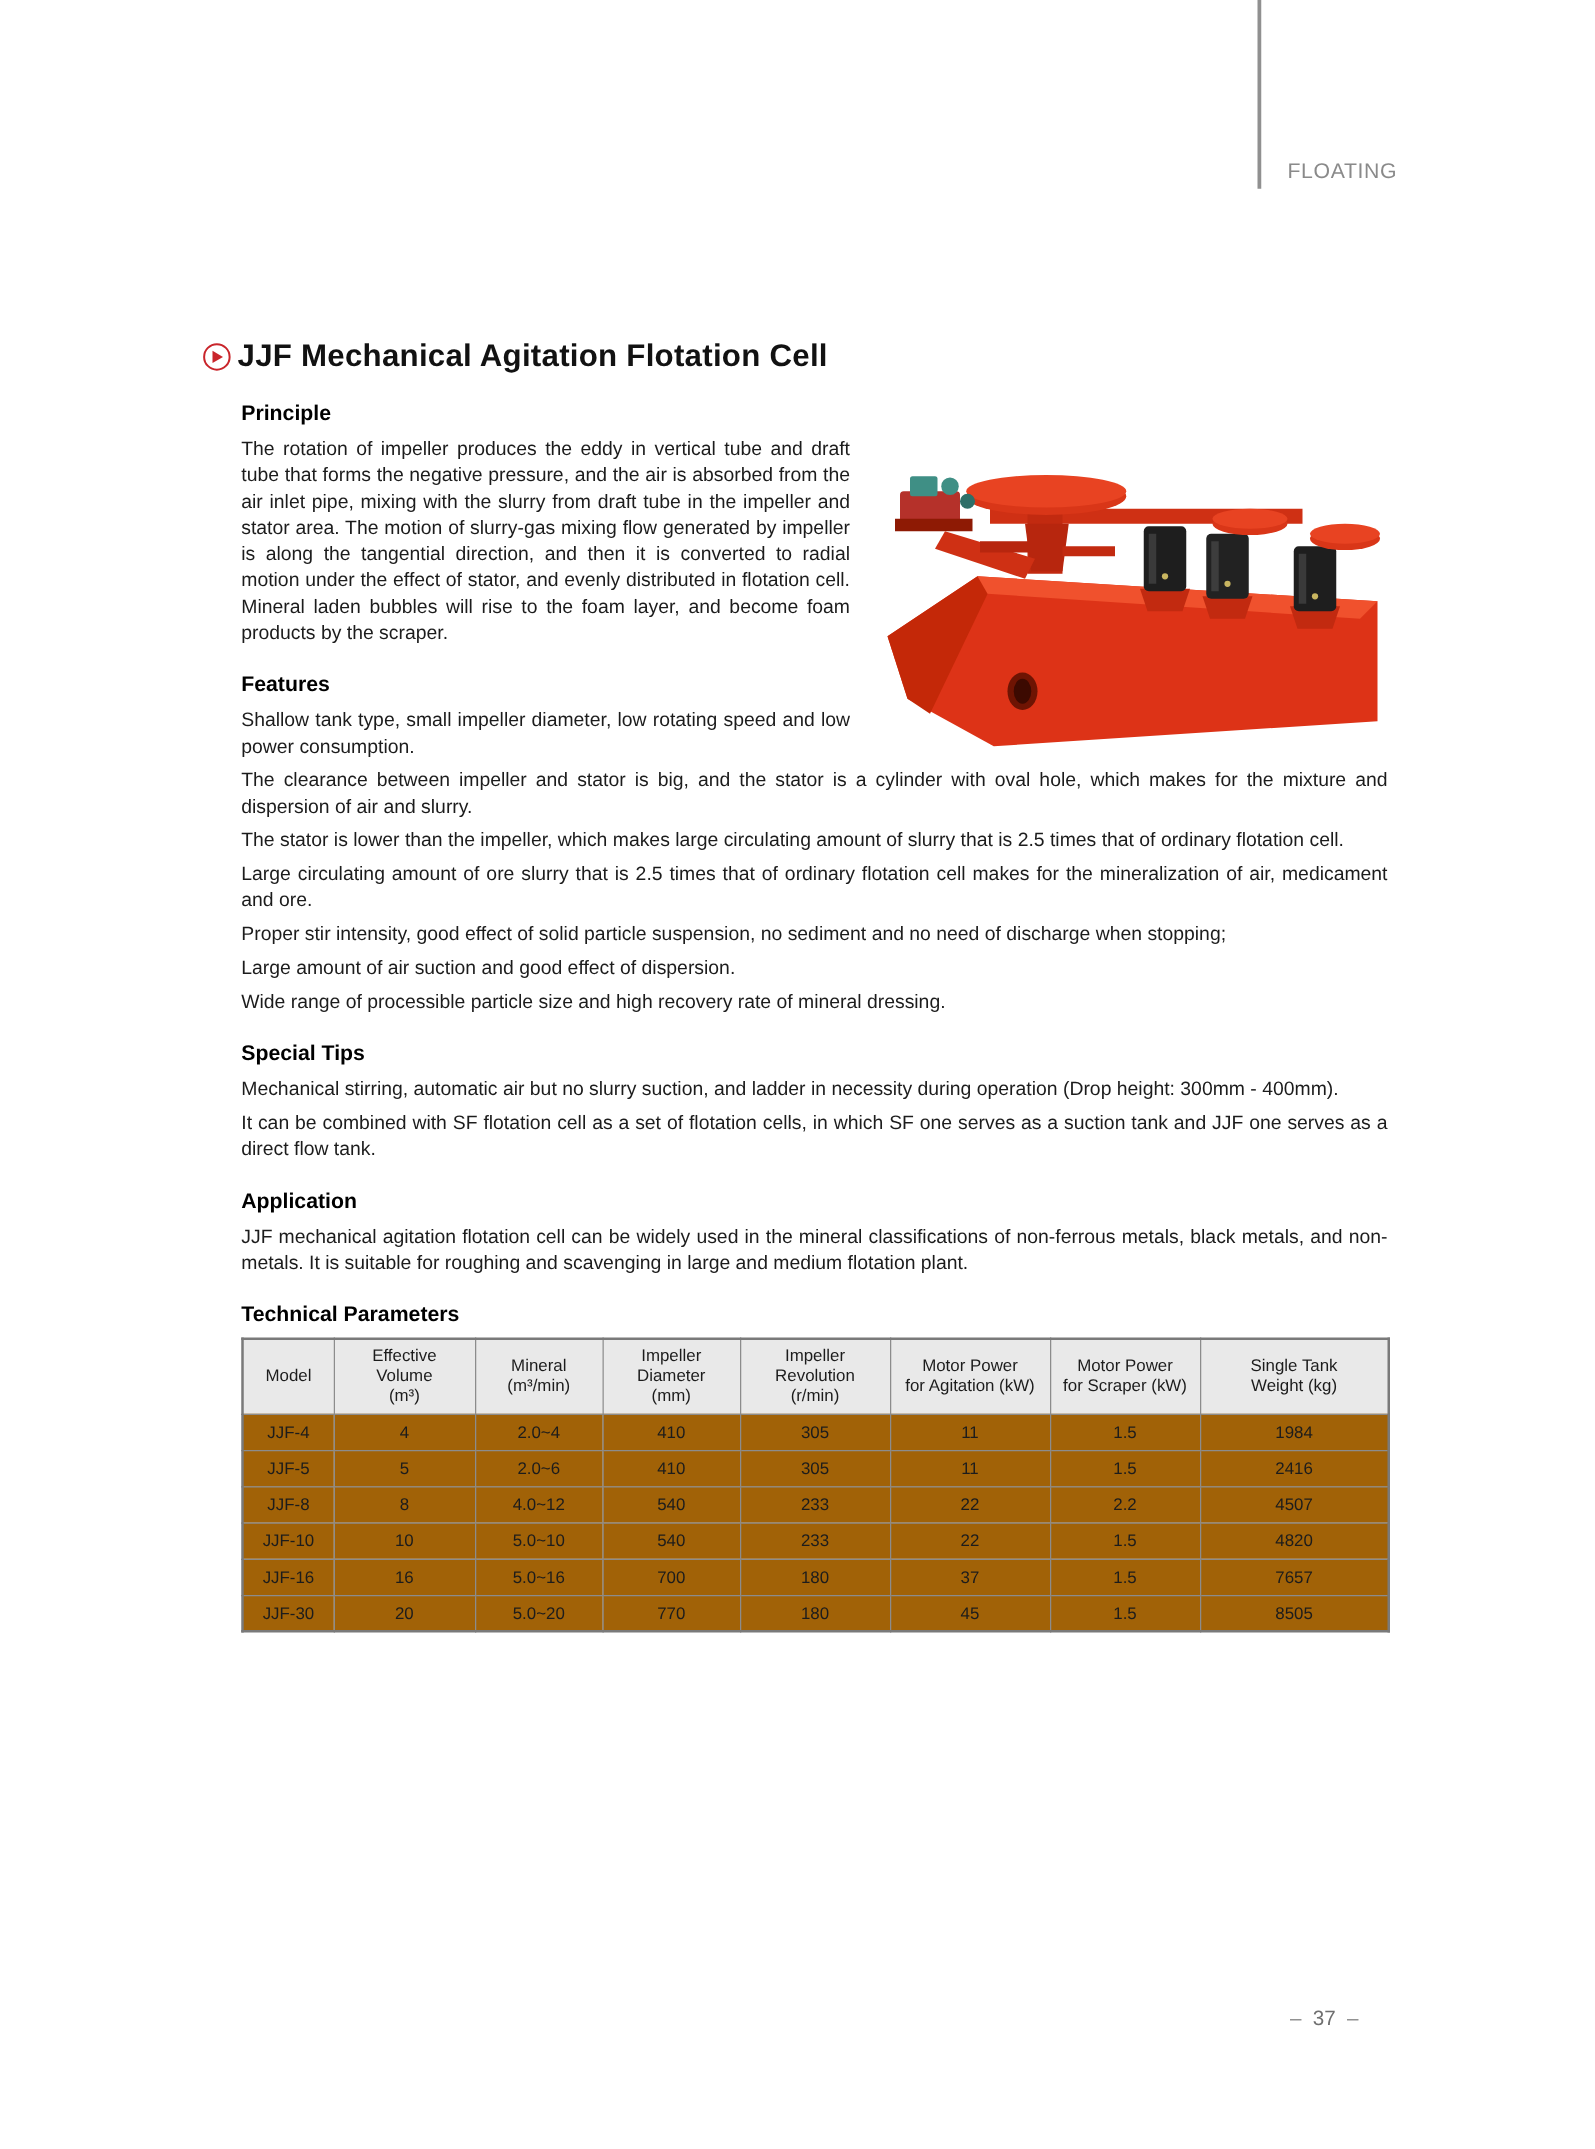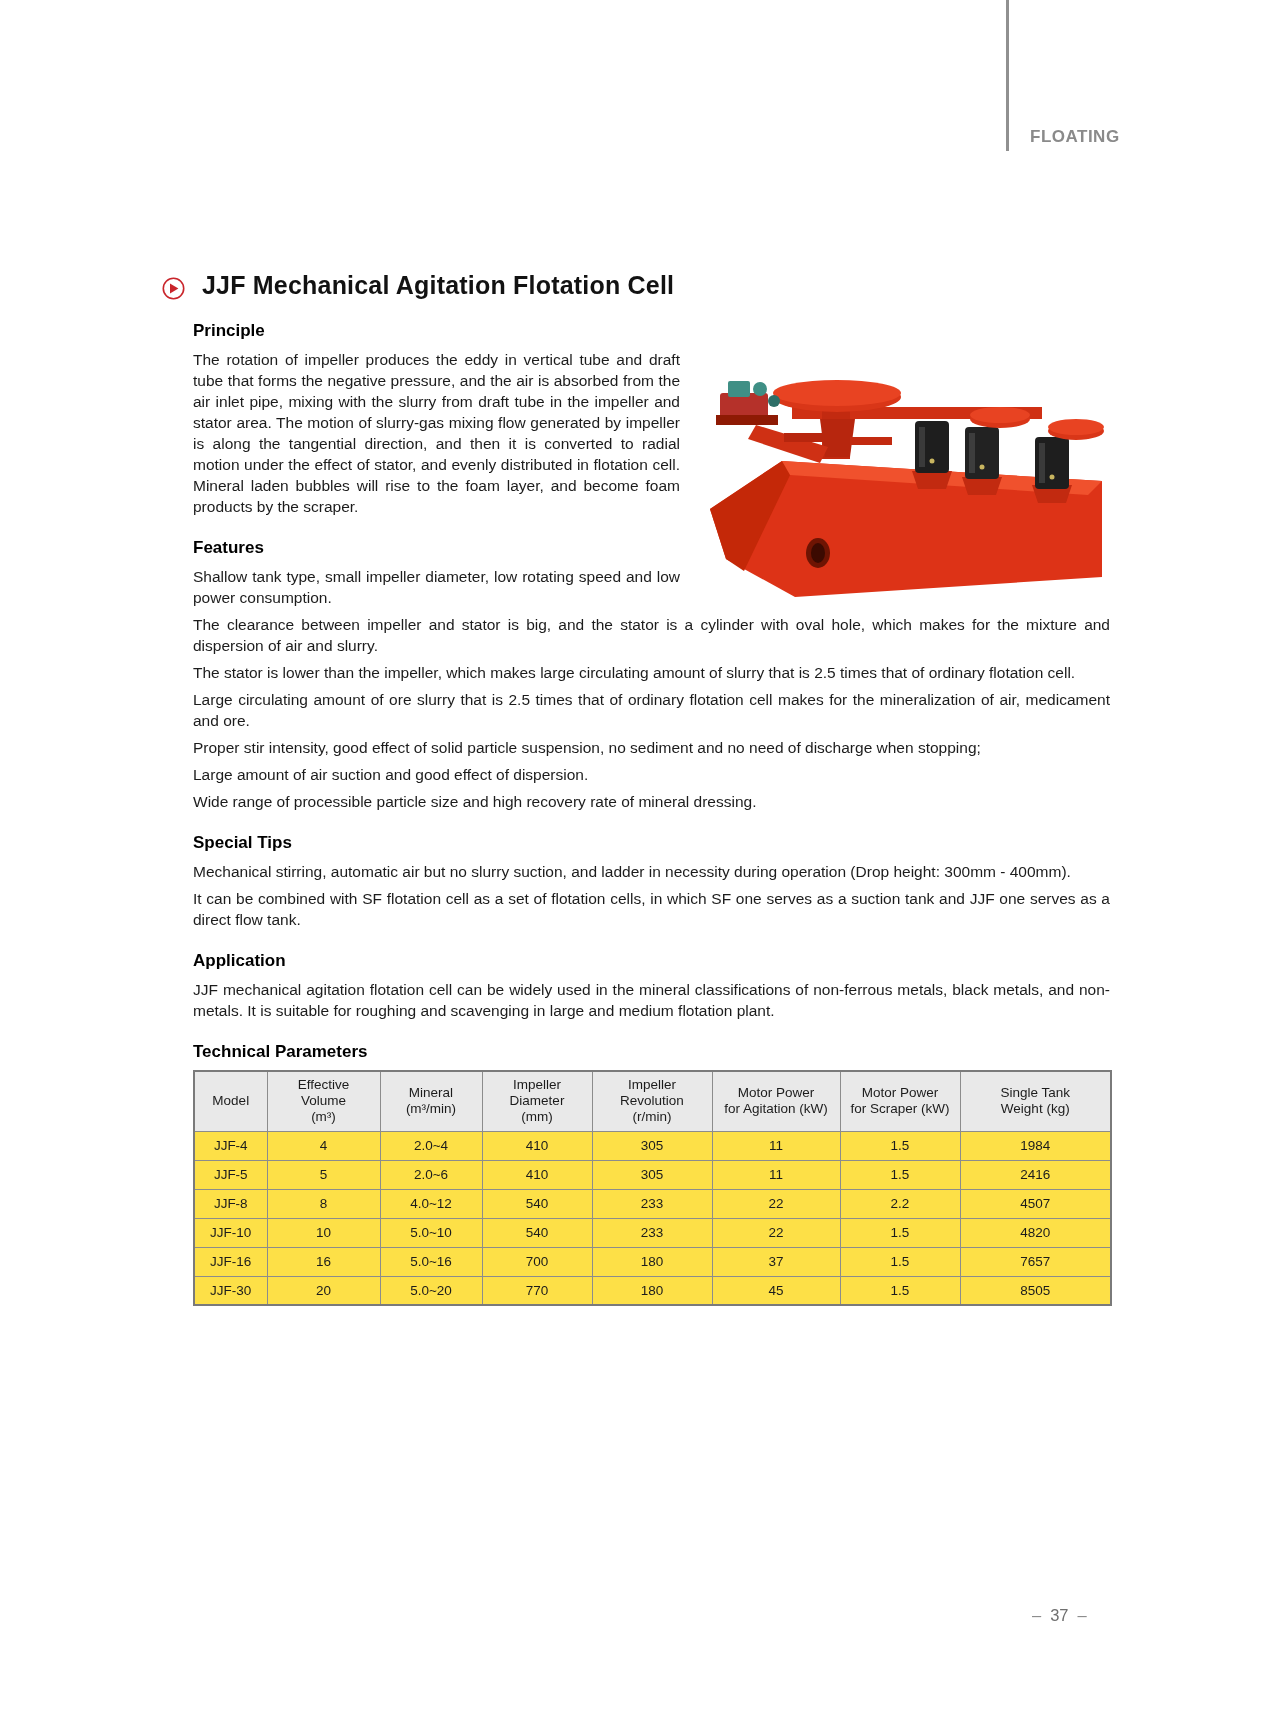--- a/index.html
+++ b/index.html
@@ -3,42 +3,42 @@
 <meta charset="utf-8">
 <style>
   html,body { margin:0; padding:0; background:#ffffff; }
   .page {
     position:relative; width:1276px; height:1719px; background:#ffffff;
     font-family:"Liberation Sans", sans-serif; color:#1c1c1c; overflow:hidden;
   }
   
   .vrule { position:absolute; left:1006px; top:0; width:3px; height:151px; background:#909090; }
   .floating-label {
-    position:absolute; left:1030px; top:127px; font-size:17px; font-weight:bold;
+    position:absolute; left:1030px; top:127px; font-size:17px; font-weight:normal;
     color:#8a8a8a; letter-spacing:0.5px;
   }
   
   .content { position:absolute; left:193px; top:270px; width:917px; }
-  .title-row { display:flex; align-items:flex-end; gap:17px; margin-left:-31px; height:30px; }
+  .title-row { display:flex; align-items:center; gap:5px; margin-left:-31px; height:30px; }
   .title-icon { width:23px; height:23px; flex:0 0 auto; }
   .doc-title { font-size:25px; font-weight:bold; color:#121212; letter-spacing:0.2px; }
   .section-heading { font-size:17px; font-weight:bold; color:#000; margin:20px 0 8px 0; line-height:21px; }
   .body-para { font-size:15.5px; line-height:21px; text-align:justify; margin:0 0 6px 0; color:#1c1c1c; }
   
   .photo-float { float:right; width:410px; height:255px; margin:0 0 8px 20px; background:#ffffff; }
   
   .tech-table { border-collapse:collapse; width:917px; table-layout:fixed; margin-top:4px; }
   .tech-table th, .tech-table td {
     border:1px solid #8c8c8c; text-align:center; vertical-align:middle;
     font-size:13.5px; color:#1c1c1c; padding:2px 4px; font-weight:normal;
   }
   .tech-table { border:2px solid #7a7a7a; }
   .tech-table thead tr { height:60px; background:#e9e9e9; }
   .tech-table thead th { white-space:pre-line; line-height:16px; }
-  .tech-table tbody tr { height:29px; background:#fde047; }
+  .tech-table tbody tr { height:29px; background:#a16207; }
   
   .footer {
     position:absolute; left:1032px; top:1606px; display:flex; align-items:center; gap:9px;
     color:#6f6f6f; font-size:16.5px;
   }
   .footer .dash { color:#8a8a8a; }
 </style>
 </head>
 <body>
 

